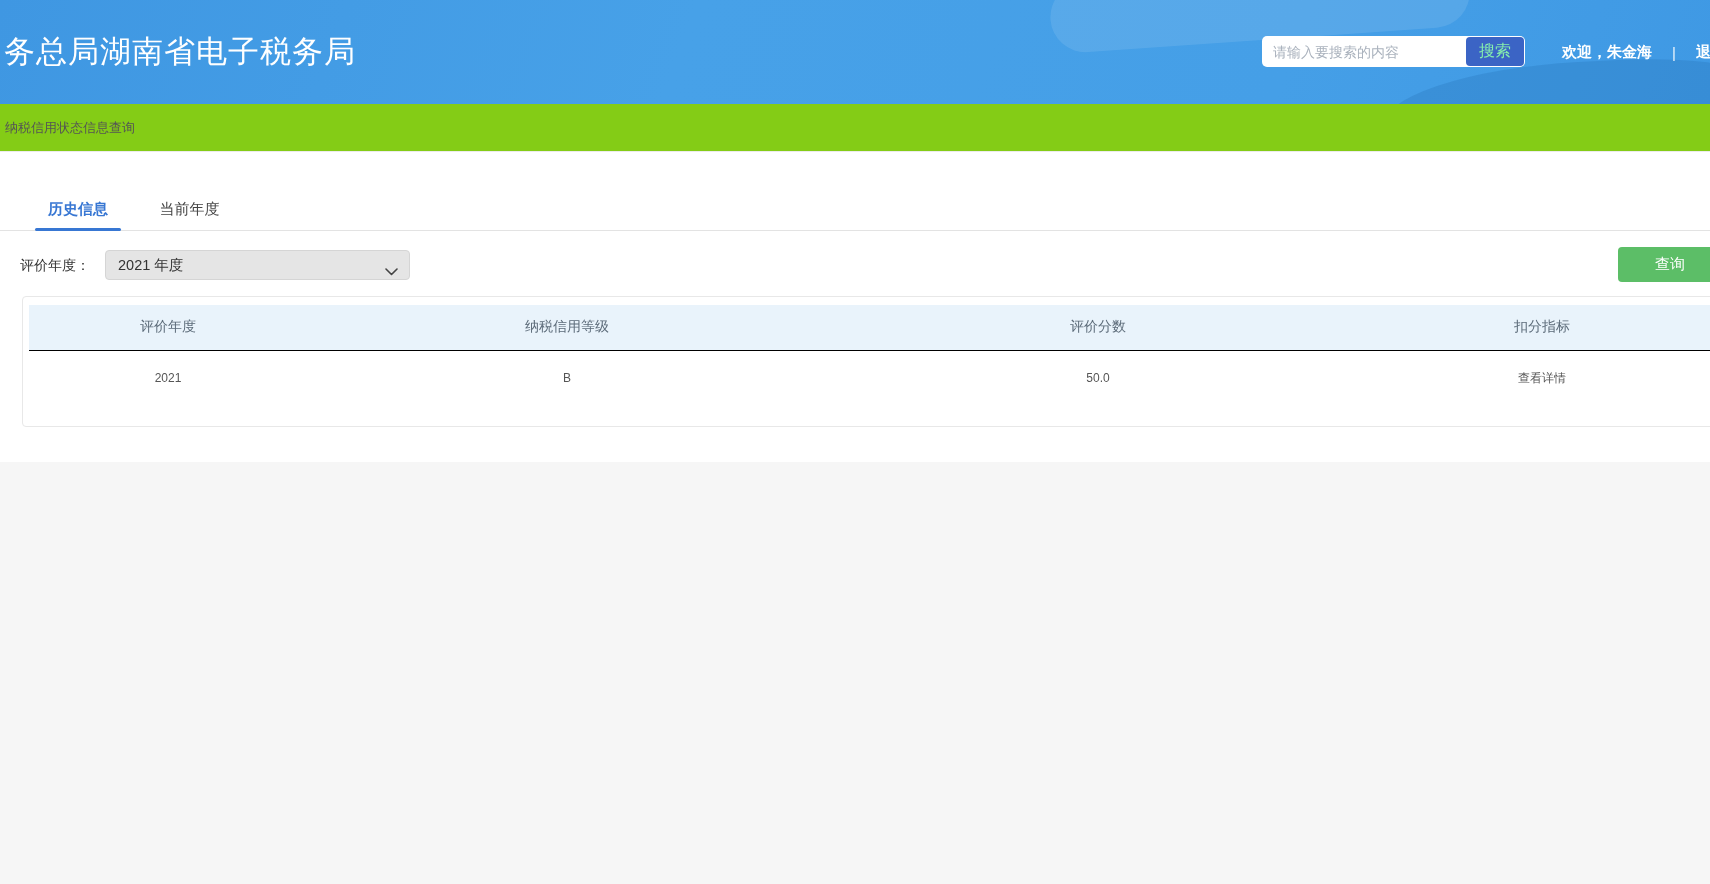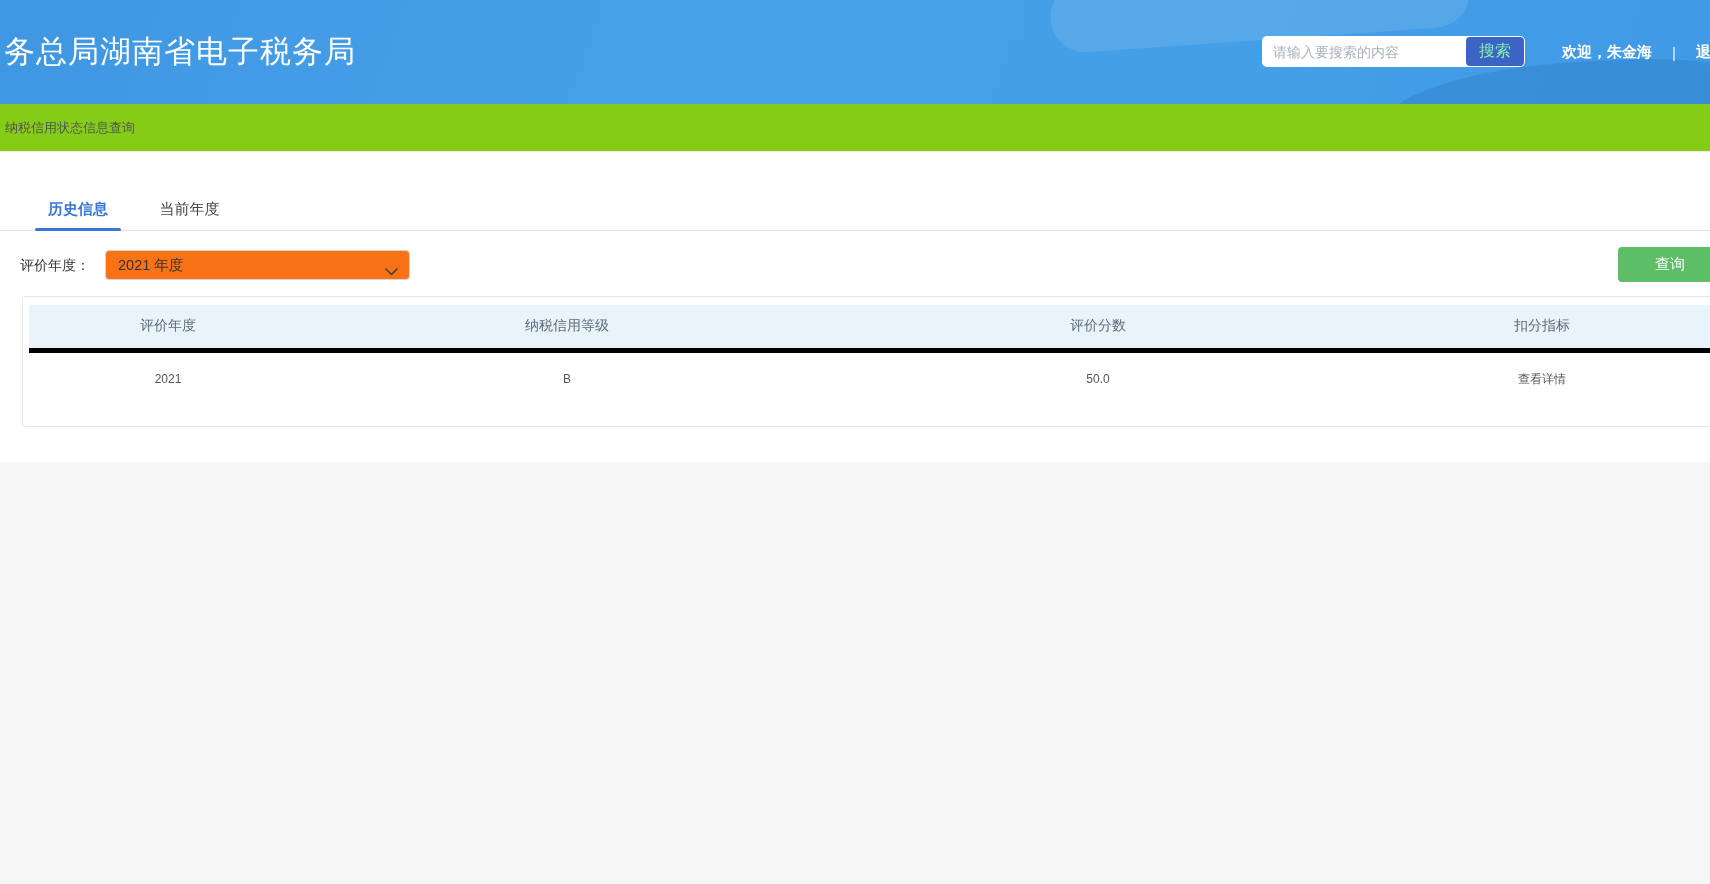--- a/index.html
+++ b/index.html
@@ -86,21 +86,21 @@
     height: 3px; background: #3877d3; border-radius: 2px;
   }
   
   .filter-row { position: absolute; left: 0; top: 95px; width: 1710px; height: 36px; }
   .filter-label {
     position: absolute; left: 20px; top: 0; line-height: 36px;
     font-size: 14px; color: #333;
   }
   .year-select {
     position: absolute; left: 105px; top: 3px; width: 305px; height: 30px;
-    border: 1px solid #d5d5d5; border-radius: 4px; background: #f97316;
+    border: 1px solid #d5d5d5; border-radius: 4px; background: #e5e5e5;
     cursor: pointer;
   }
   .year-select .sel-text {
     position: absolute; left: 12px; top: 0; line-height: 28px;
     font-size: 14.5px; color: #333;
   }
   .year-select .chev { position: absolute; right: 11px; top: 11px; }
   .query-btn {
     position: absolute; left: 1618px; top: 0px; width: 104px; height: 35px;
     border: none; border-radius: 4px; background: #5cbe67; color: #fff;
@@ -110,21 +110,21 @@
   
   .table-card {
     position: absolute; left: 22px; top: 144px; width: 1700px; height: 131px;
     background: #fff; border: 1px solid #e8e8e8; border-radius: 4px;
     padding: 8px 6px 0 6px; overflow: hidden;
   }
   table.result { width: 100%; border-collapse: collapse; table-layout: fixed; }
   table.result th {
     height: 45px; background: #e9f3fb; font-weight: normal;
     font-size: 14px; color: #5c6b79; text-align: center;
-    border-bottom: 5px solid #000000;
+    border-bottom: 1px solid #000000;
   }
   table.result td {
     height: 56px; font-size: 12px; color: #555; text-align: center;
     vertical-align: middle;
   }
   td.detail-link { cursor: pointer; }
 </style>
 </head>
 <body>
 

